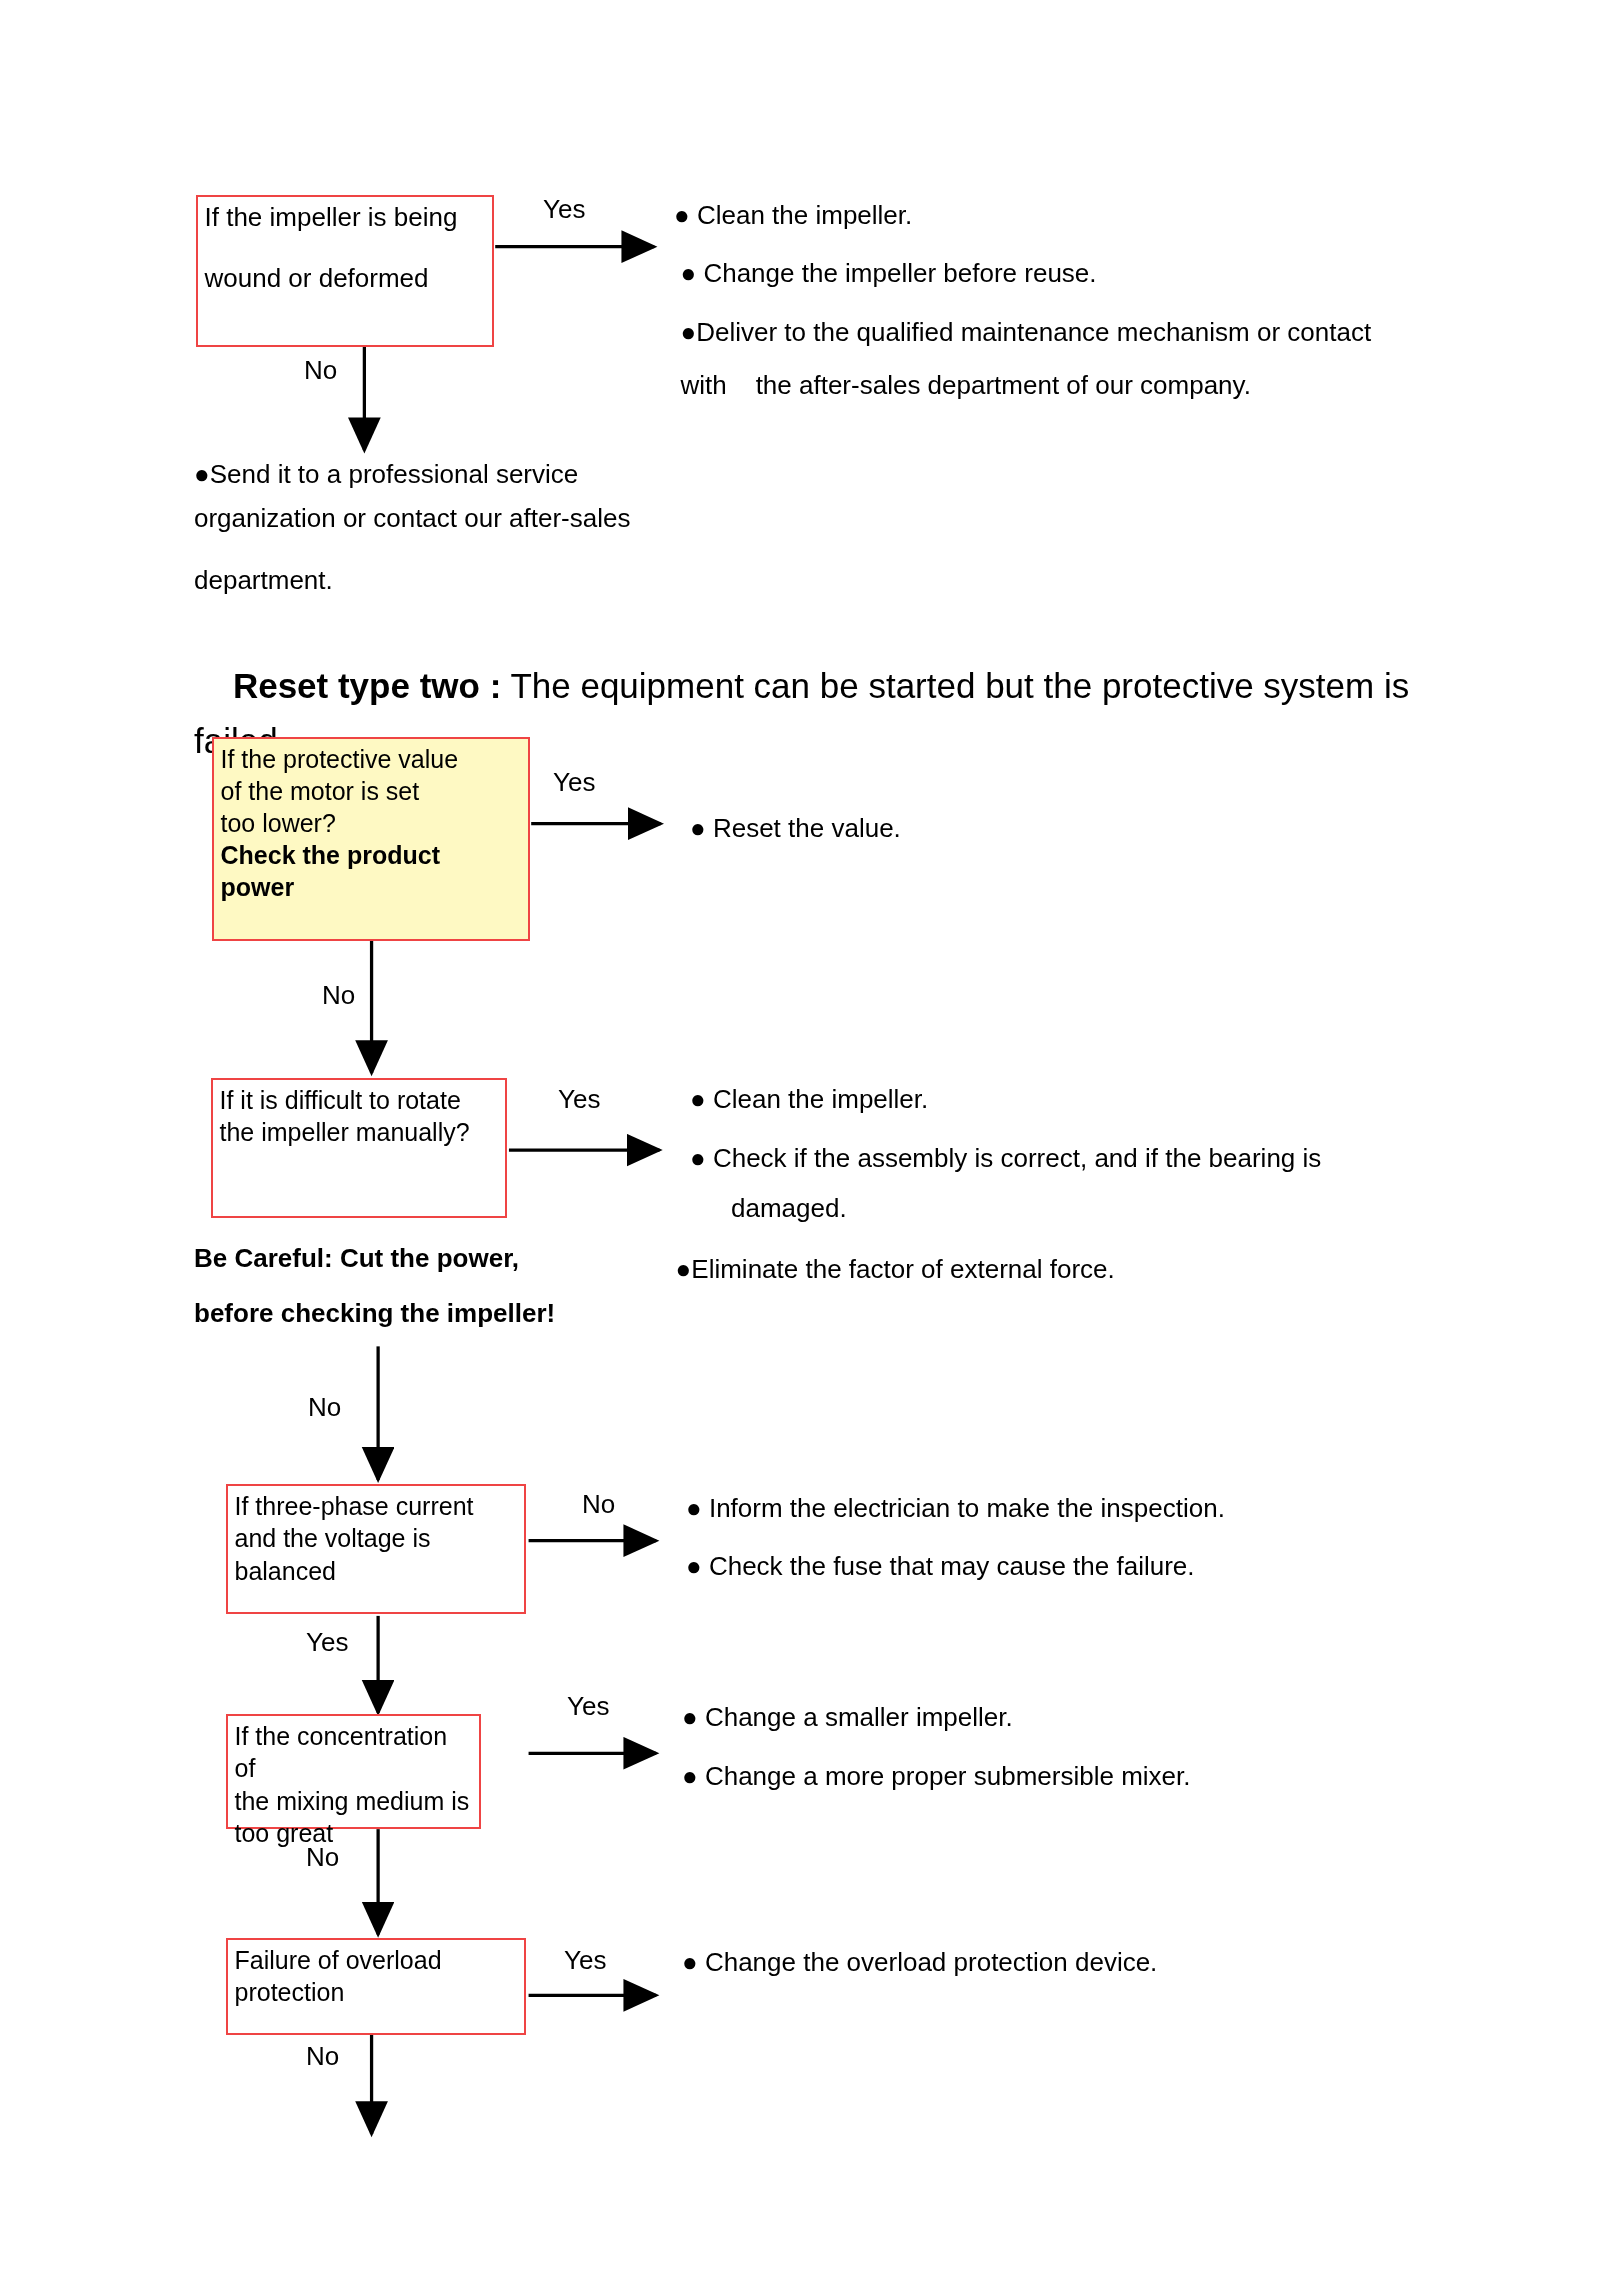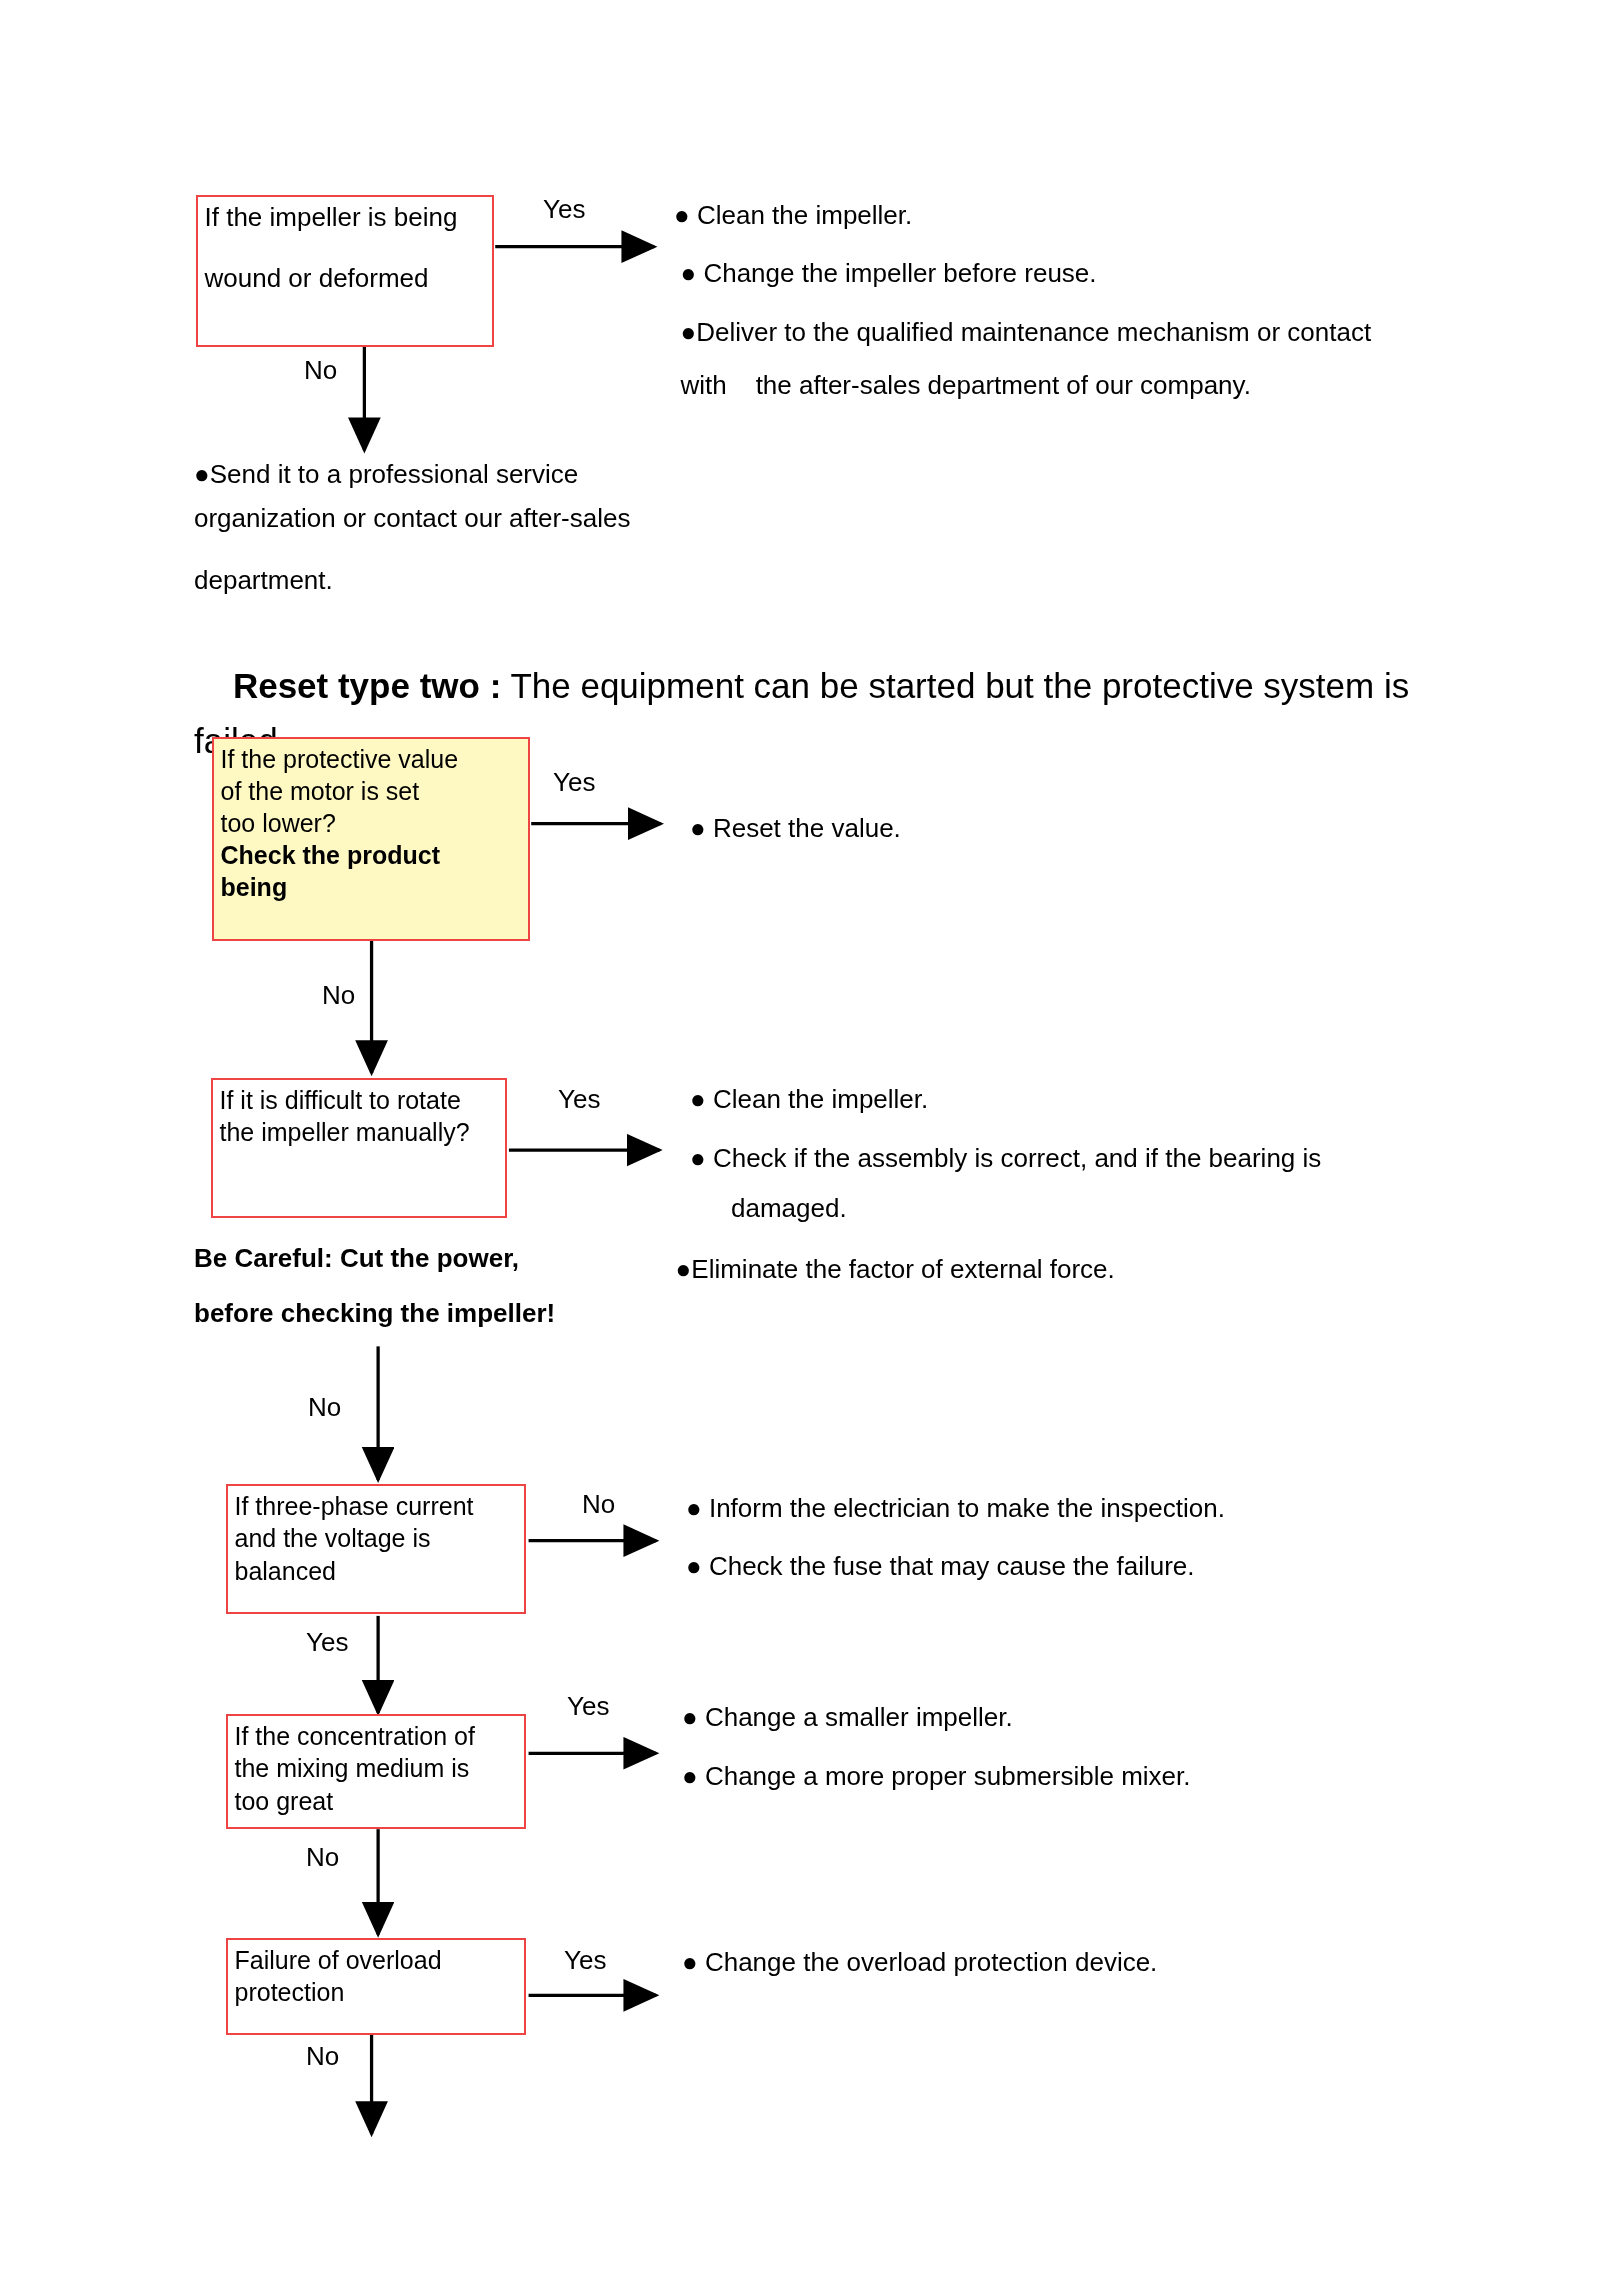--- a/index.html
+++ b/index.html
@@ -127,21 +127,21 @@
 
   <div class="heading" style="left:194px; top:605px; width:1243px;">
     <span class="h-strong">Reset type two :</span><span> The equipment can be started but the protective system is failed</span>
   </div>
 
   <div class="fbox shaded" style="left:212px; top:737px; width:318px; height:204px; font-size:25px; line-height:1.28;">
     <p>If the protective value</p>
     <p>of the motor is set</p>
     <p>too lower?</p>
     <p class="bold">Check the product</p>
-    <p class="bold">being</p>
+    <p class="bold">power</p>
   </div>
 
   <div class="lbl" style="left:553px; top:769px; font-size:26px;">Yes</div>
 
   <div class="lbl" style="left:322px; top:982px; font-size:26px;">No</div>
 
   <div class="bullets" style="left:690px; top:807px; width:720px; font-size:26px;">
     <span class="bline">● Reset the value.</span>
   </div>
 
@@ -174,21 +174,21 @@
 
   <div class="lbl" style="left:582px; top:1491px; font-size:26px;">No</div>
 
   <div class="lbl" style="left:306px; top:1629px; font-size:26px;">Yes</div>
 
   <div class="bullets" style="left:686px; top:1487px; width:759px; font-size:26px;">
     <span class="bline">● Inform the electrician to make the inspection.</span>
     <span class="bline" style="margin-top:15.7px;">● Check the fuse that may cause the failure.</span>
   </div>
 
-  <div class="fbox" style="left:226px; top:1714px; width:300px; height:115px; font-size:25px; line-height:1.30;">
+  <div class="fbox" style="left:226px; top:1714px; width:255px; height:115px; font-size:25px; line-height:1.30;">
     <p>If the concentration of</p>
     <p>the mixing medium is</p>
     <p>too great</p>
   </div>
 
   <div class="lbl" style="left:567px; top:1693px; font-size:26px;">Yes</div>
 
   <div class="lbl" style="left:306px; top:1844px; font-size:26px;">No</div>
 
   <div class="bullets" style="left:682px; top:1696px; width:759px; font-size:26px;">

